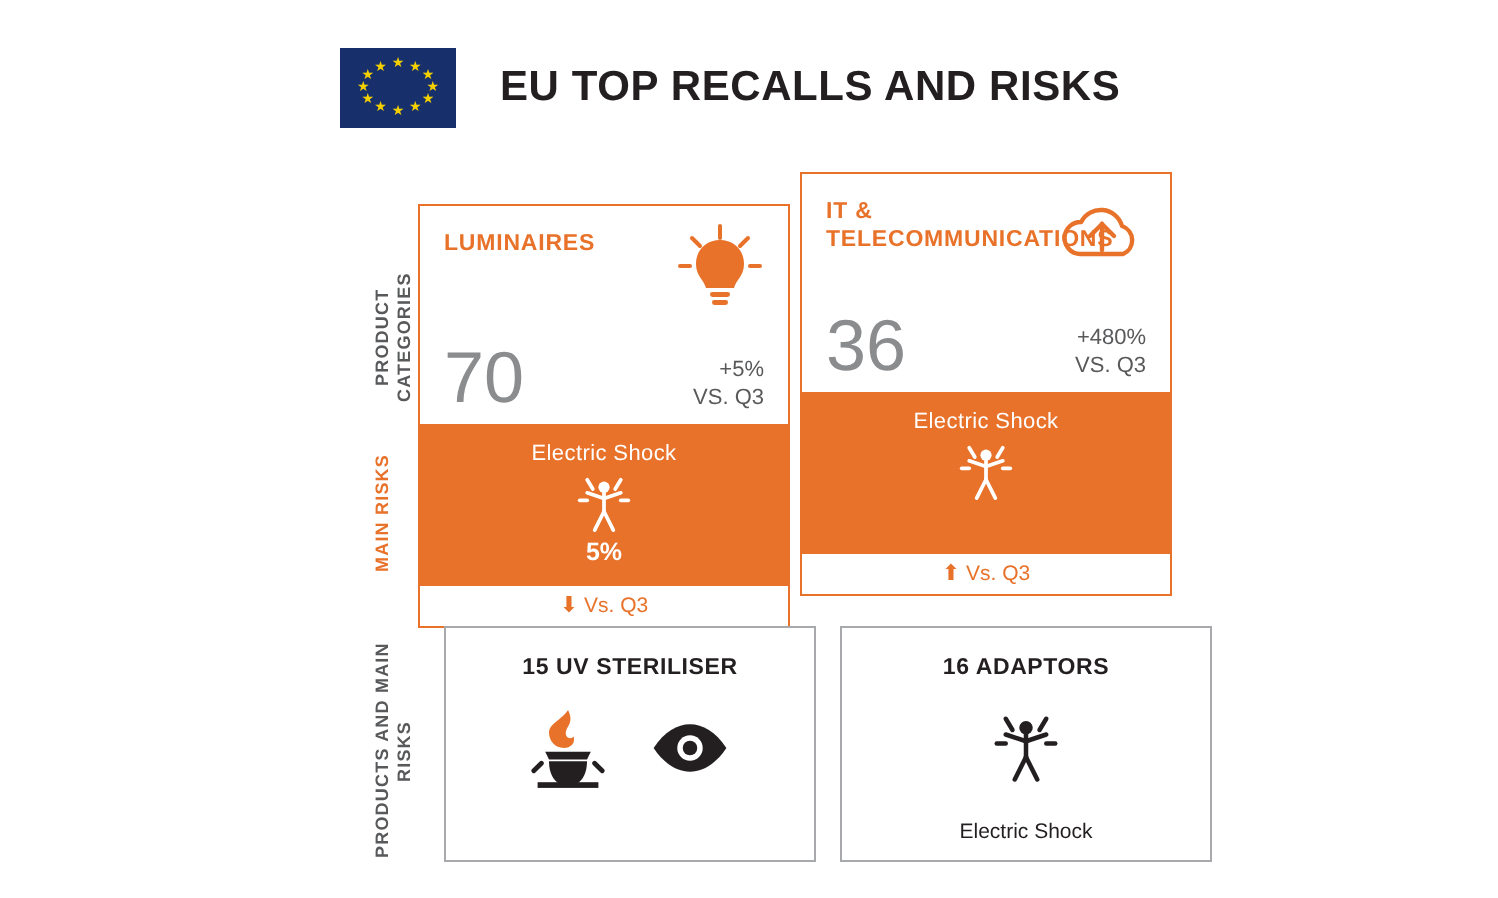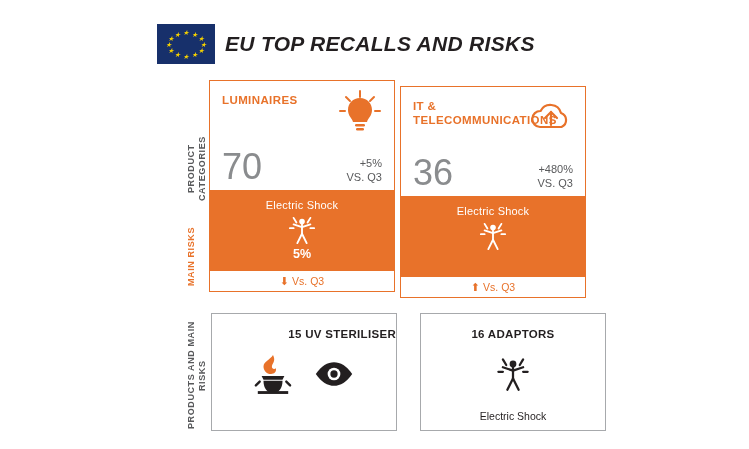--- a/index.html
+++ b/index.html
@@ -12,26 +12,25 @@
     width: 749px;
     height: 449px;
     font-family: "Liberation Sans", sans-serif;
     position: relative;
     overflow: hidden;
   }
 
   
   #header {
     position: absolute;
-    left: 157px;
+    left: 170px;
     top: 24px;
     display: flex;
     align-items: center;
-    gap: 10px;
-    font-style: italic;
+    gap: 22px;
   }
   #eu-flag {
     width: 58px;
     height: 40px;
     background: #17306b;
     position: relative;
     flex: none;
   }
   #eu-flag .star {
     position: absolute;
@@ -76,21 +75,21 @@
     top: 318px;
     height: 115px;
     color: #58595b;
   }
 
   
   .col {
     position: absolute;
     width: 186px;
   }
-  #col-0 { left: 209px; top: 80px; }
+  #col-0 { left: 209px; top: 102px; }
   #col-1 { left: 400px; top: 86px; }
 
   .card-top {
     border: 1px solid #e8722a;
     border-bottom: none;
     background: #ffffff;
     height: 110px;
     position: relative;
   }
   .cat-name {
@@ -176,21 +175,21 @@
   .card-bottom {
     position: absolute;
     top: 313px;
     width: 186px;
     height: 118px;
     border: 1px solid #a7a9ac;
     background: #ffffff;
     text-align: center;
     padding-top: 14px;
   }
-  #bottom-0 { left: 211px; text-align: right; }
+  #bottom-0 { left: 222px; }
   #bottom-1 { left: 400px; margin-left: 20px; }
   .prod-title {
     color: #231f20;
     font-size: 11.5px;
     font-weight: bold;
     letter-spacing: 0.3px;
   }
   .prod-icons {
     height: 48px;
     margin-top: 12px;

